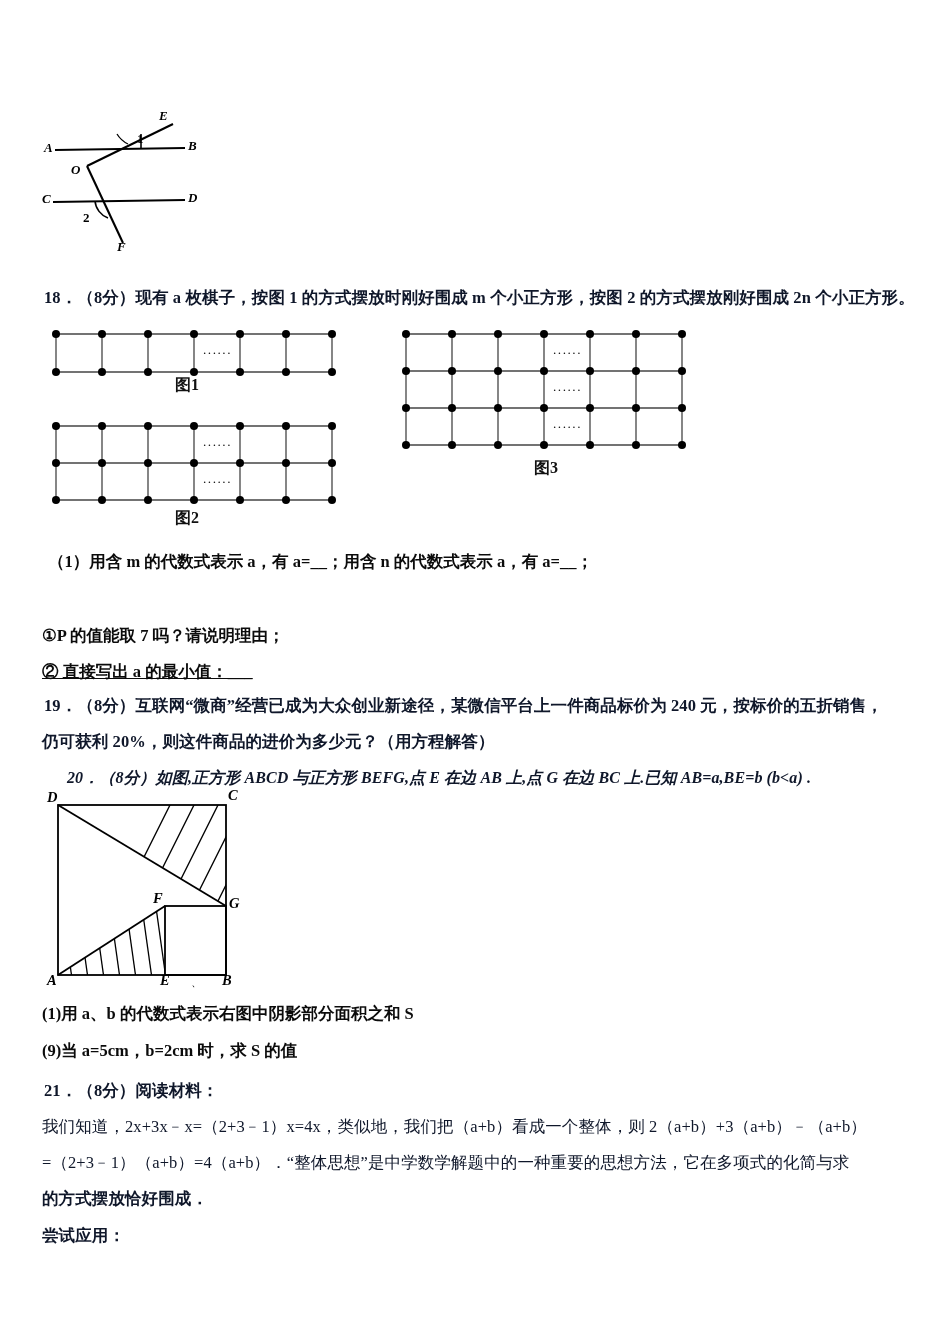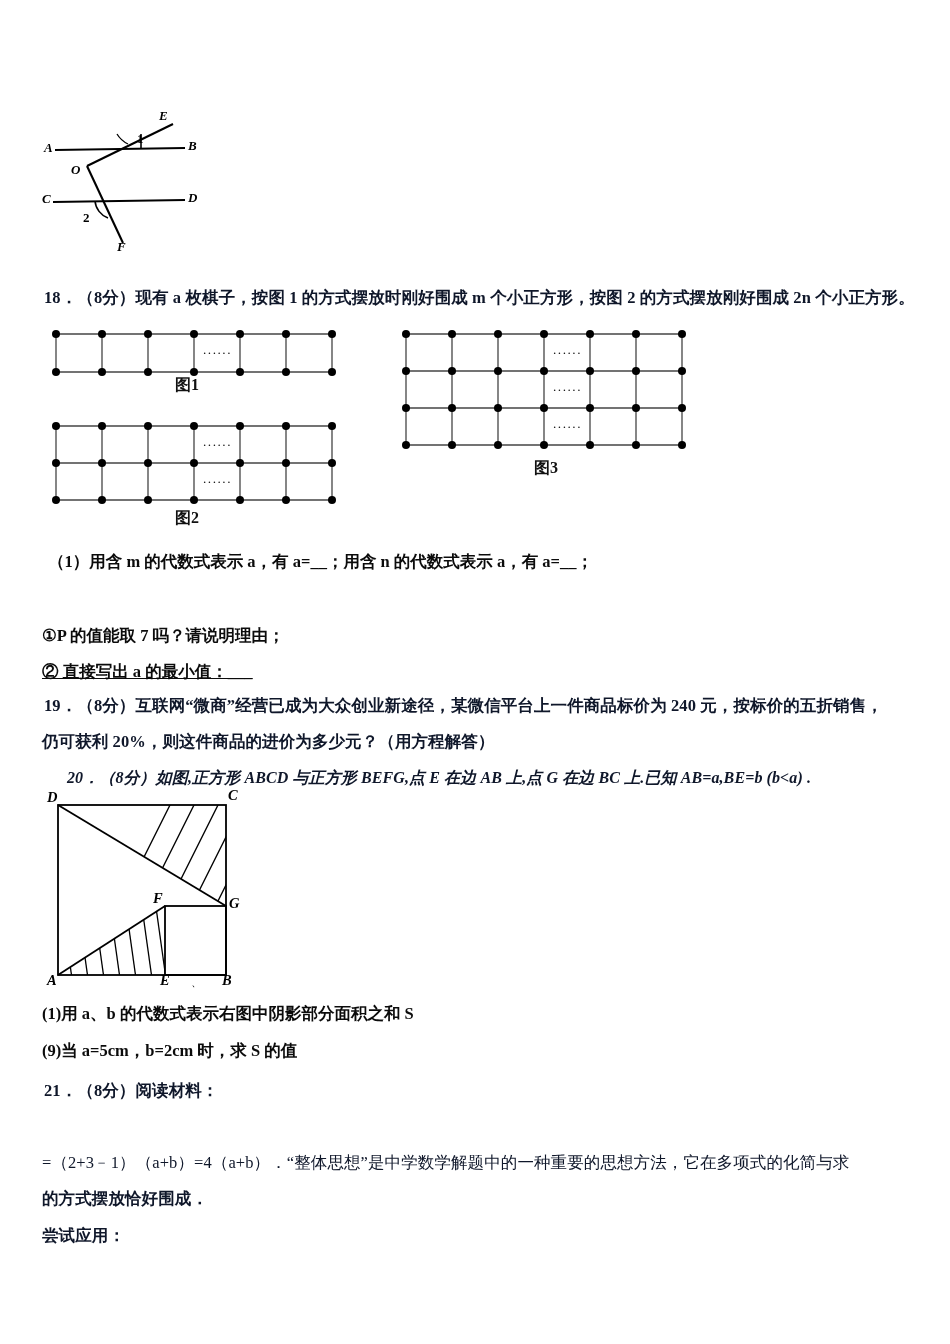--- a/index.html
+++ b/index.html
@@ -293,17 +293,18 @@
     <span class="v20" style="left:112px; top:179px;">E</span>
     <span class="v20" style="left:105px; top:97px;">F</span>
     <span class="v20" style="left:181px; top:102px;">G</span>
     <span class="tinymark" style="left:143px; top:182px;">、</span>
   </div>
 
   <div class="sub" style="left:42px; top:1003px;">(1)用 a、b 的代数式表示右图中阴影部分面积之和 S</div>
   <div class="sub" style="left:42px; top:1040px;">(9)当 a=5cm，b=2cm 时，求 S 的值</div>
 
   <div class="qline" style="left:44px; top:1081px;text-align:center;">21．（8分）阅读材料：</div>
+  <div class="qline" style="left:42px; top:1117px; font-weight:normal;">我们知道，2x+3x﹣x=（2+3﹣1）x=4x，类似地，我们把（a+b）看成一个整体，则 2（a+b）+3（a+b）﹣（a+b）</div>
   <div class="qline" style="left:42px; top:1153px; font-weight:normal;">=（2+3﹣1）（a+b）=4（a+b）．“整体思想”是中学数学解题中的一种重要的思想方法，它在多项式的化简与求</div>
   <div class="qline" style="left:42px; top:1189px;">的方式摆放恰好围成．</div>
   <div class="qline" style="left:42px; top:1226px;">尝试应用：</div>
 
 </div>
 
 </body></html>

